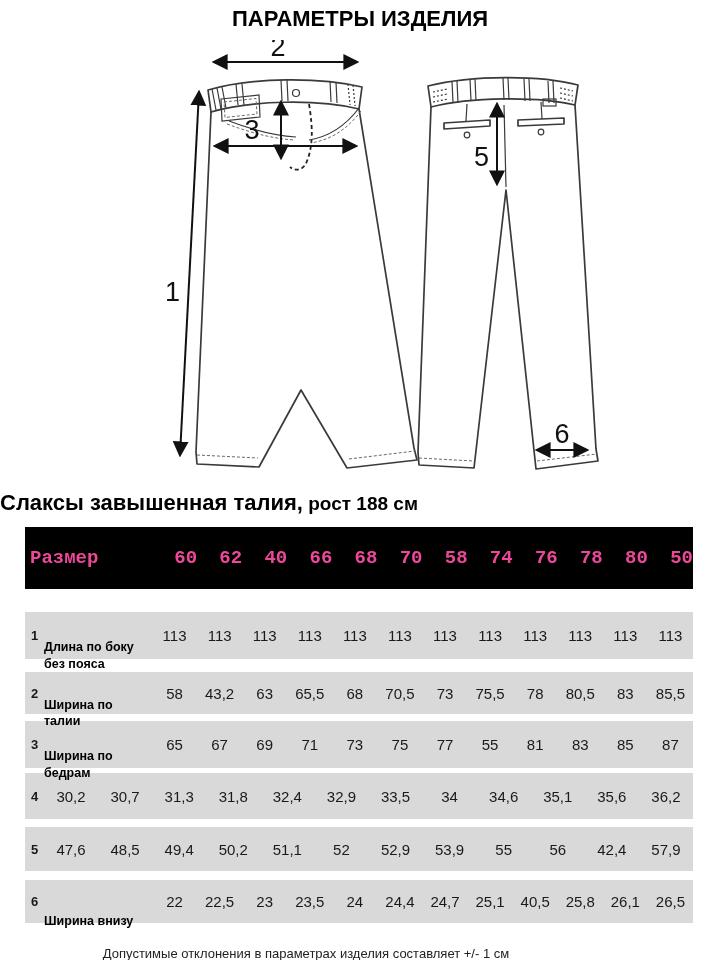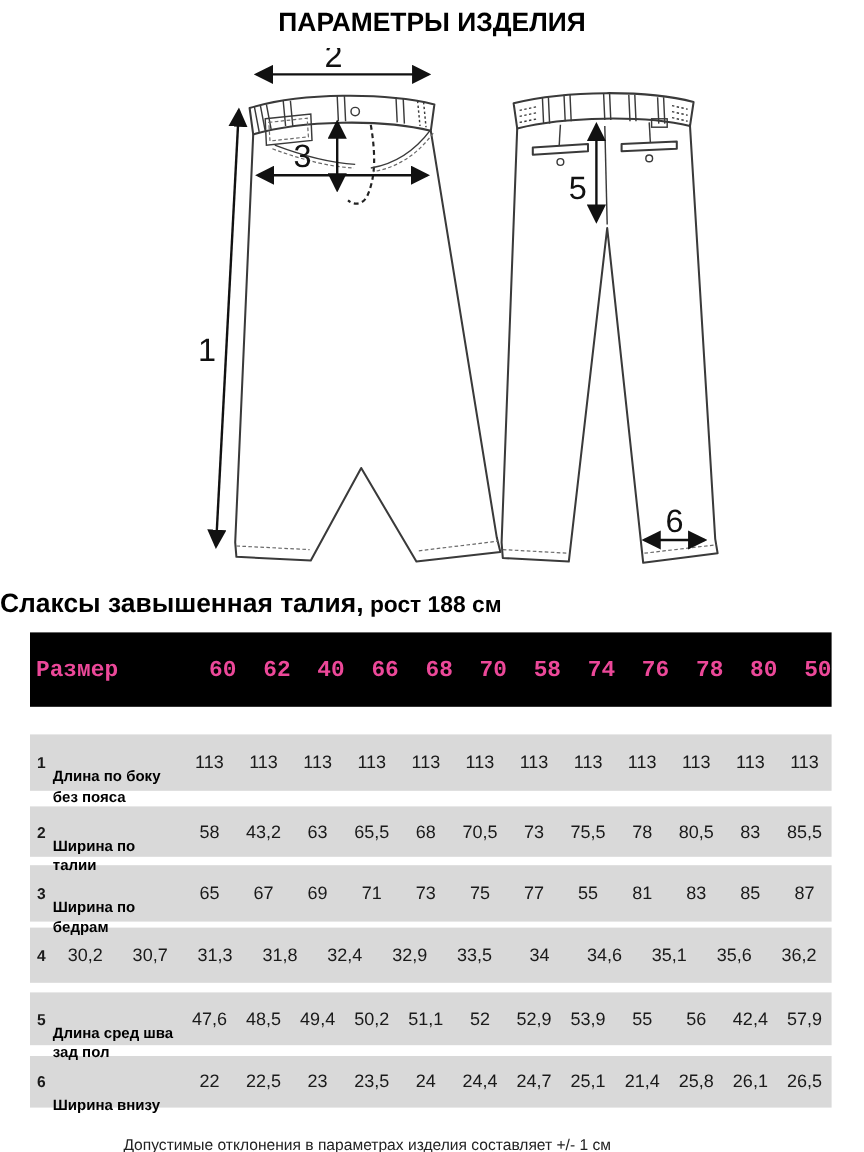--- a/index.html
+++ b/index.html
@@ -220,21 +220,20 @@
     <div class="td-val">33,5</div>
     <div class="td-val">34</div>
     <div class="td-val">34,6</div>
     <div class="td-val">35,1</div>
     <div class="td-val">35,6</div>
     <div class="td-val">36,2</div>
   </div>
 
   <div class="trow r5">
     <div class="td-num">5</div>
-    <div class="td-label">Длина сред шва зад пол</div>
     <div class="td-val">47,6</div>
     <div class="td-val">48,5</div>
     <div class="td-val">49,4</div>
     <div class="td-val">50,2</div>
     <div class="td-val">51,1</div>
     <div class="td-val">52</div>
     <div class="td-val">52,9</div>
     <div class="td-val">53,9</div>
     <div class="td-val">55</div>
     <div class="td-val">56</div>
@@ -246,20 +245,20 @@
     <div class="td-num">6</div>
     <div class="td-label">Ширина внизу</div>
     <div class="td-val">22</div>
     <div class="td-val">22,5</div>
     <div class="td-val">23</div>
     <div class="td-val">23,5</div>
     <div class="td-val">24</div>
     <div class="td-val">24,4</div>
     <div class="td-val">24,7</div>
     <div class="td-val">25,1</div>
-    <div class="td-val">21,4</div>
+    <div class="td-val">40,5</div>
     <div class="td-val">25,8</div>
     <div class="td-val">26,1</div>
     <div class="td-val">26,5</div>
   </div>
 </div>
 
 <div class="footer-note">Допустимые отклонения в параметрах изделия составляет +/- 1 см</div>
 
 </body></html>

